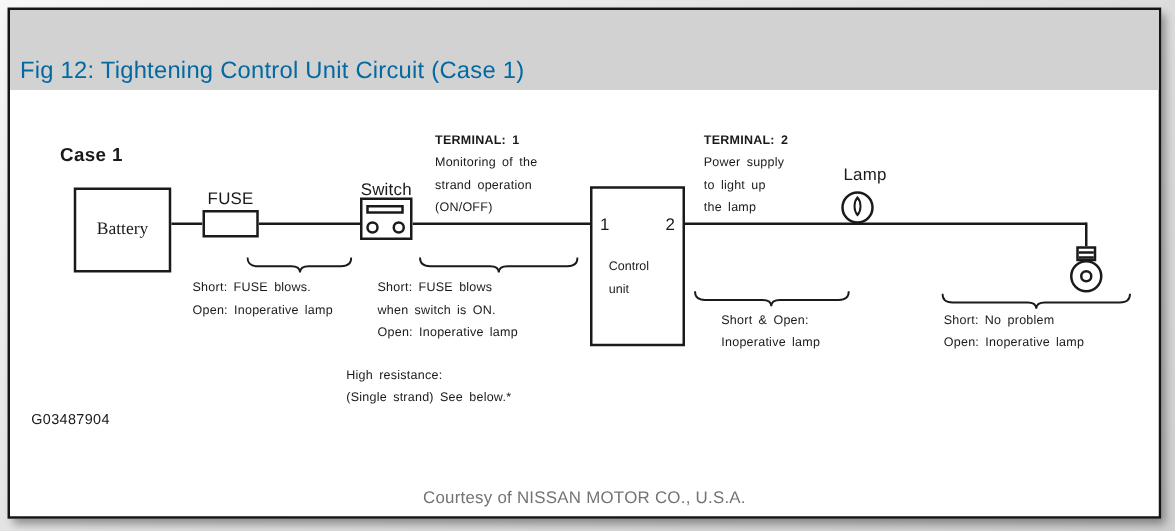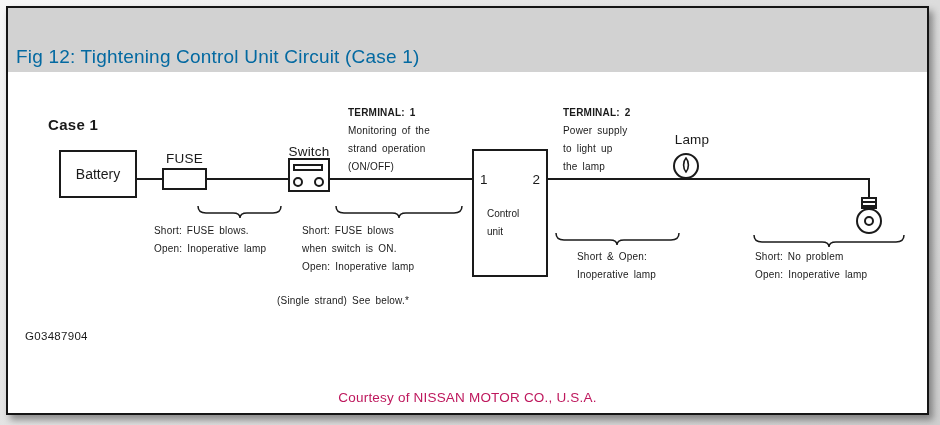--- a/index.html
+++ b/index.html
@@ -25,21 +25,21 @@
   .case-label{
     position:absolute;left:22px;top:108px;
     font-size:15px;font-weight:bold;letter-spacing:0.3px;margin-left:18px;
   }
   
   .wire{position:absolute;background:#1a1a1a;height:2px;}
   .wire-v{position:absolute;background:#1a1a1a;width:2px;}
   
   .comp-box{position:absolute;border:2px solid #1a1a1a;background:#fff;box-sizing:border-box;}
   .comp-label{font-size:13.5px;letter-spacing:0.2px;white-space:nowrap;}
-  .battery{left:51px;top:142px;width:78px;height:48px;display:flex;align-items:center;justify-content:center;}
+  .battery{left:51px;top:142px;width:78px;height:68px;display:flex;align-items:center;justify-content:center;font-family:Liberation Serif, serif;}
   .battery span{font-size:14px;}
   .fuse-label{position:absolute;left:150px;top:143px;width:53px;text-align:center;}
   .fuse{left:154px;top:160px;width:45px;height:22px;}
   .switch-label{position:absolute;left:272px;top:136px;width:58px;text-align:center;}
   .switchbox{left:280px;top:150px;width:42px;height:34px;}
   .switch-blade{position:absolute;left:3px;top:4px;width:30px;height:7px;border:2px solid #1a1a1a;box-sizing:border-box;background:#fff;}
   .contact{position:absolute;width:10px;height:10px;border:2px solid #1a1a1a;border-radius:50%;box-sizing:border-box;background:#fff;top:17px;}
   .contact.left{left:3px;}
   .contact.right{left:24px;}
   .control-unit{left:464px;top:141px;width:76px;height:128px;}
@@ -51,21 +51,21 @@
   .lamp-circle{position:absolute;left:665px;top:145px;width:26px;height:26px;border:2px solid #1a1a1a;border-radius:50%;background:#fff;box-sizing:border-box;}
   .bulb-base{position:absolute;left:853px;top:189px;width:16px;height:12px;border:2px solid #1a1a1a;box-sizing:border-box;background:#fff;}
   .bulb-base i{position:absolute;left:0;width:100%;height:2px;background:#1a1a1a;display:block;}
   .bulb-globe{position:absolute;left:848px;top:200px;width:26px;height:26px;border:2px solid #1a1a1a;border-radius:50%;background:#fff;box-sizing:border-box;}
   .bulb-filament{position:absolute;left:856px;top:208px;width:10px;height:10px;border:2px solid #1a1a1a;border-radius:50%;box-sizing:border-box;background:#fff;}
   
   .note{position:absolute;font-size:10px;line-height:18px;letter-spacing:0.2px;word-spacing:2px;white-space:nowrap;}
   .note .ttl{font-weight:bold;}
   .brace{position:absolute;}
   .gcode{position:absolute;left:17px;top:322px;font-size:11.5px;letter-spacing:0.3px;}
-  .courtesy{position:absolute;left:0;top:382px;width:100%;text-align:center;font-size:13.5px;color:#be185d;letter-spacing:0.2px;}
+  .courtesy{position:absolute;left:0;top:382px;width:100%;text-align:center;font-size:13.5px;color:#737373;letter-spacing:0.2px;}
 </style>
 </head>
 <body>
 
 <div class="page">
 
   <div class="header-band">
     <div class="fig-title">Fig 12: Tightening Control Unit Circuit (Case 1)</div>
   </div>
 
@@ -146,20 +146,21 @@
     <div>Open: Inoperative lamp</div>
   </div>
 
   <div class="note" style="left:294px;top:214px;">
     <div>Short: FUSE blows</div>
     <div>when switch is ON.</div>
     <div>Open: Inoperative lamp</div>
   </div>
 
   <div class="note" style="left:269px;top:284px;">
+    <div>High resistance:</div>
     <div>(Single strand) See below.*</div>
   </div>
 
   <div class="note" style="left:545px;top:240px;margin-left:24px;">
     <div>Short &amp; Open:</div>
     <div>Inoperative lamp</div>
   </div>
 
   <div class="note" style="left:747px;top:240px;">
     <div>Short: No problem</div>

